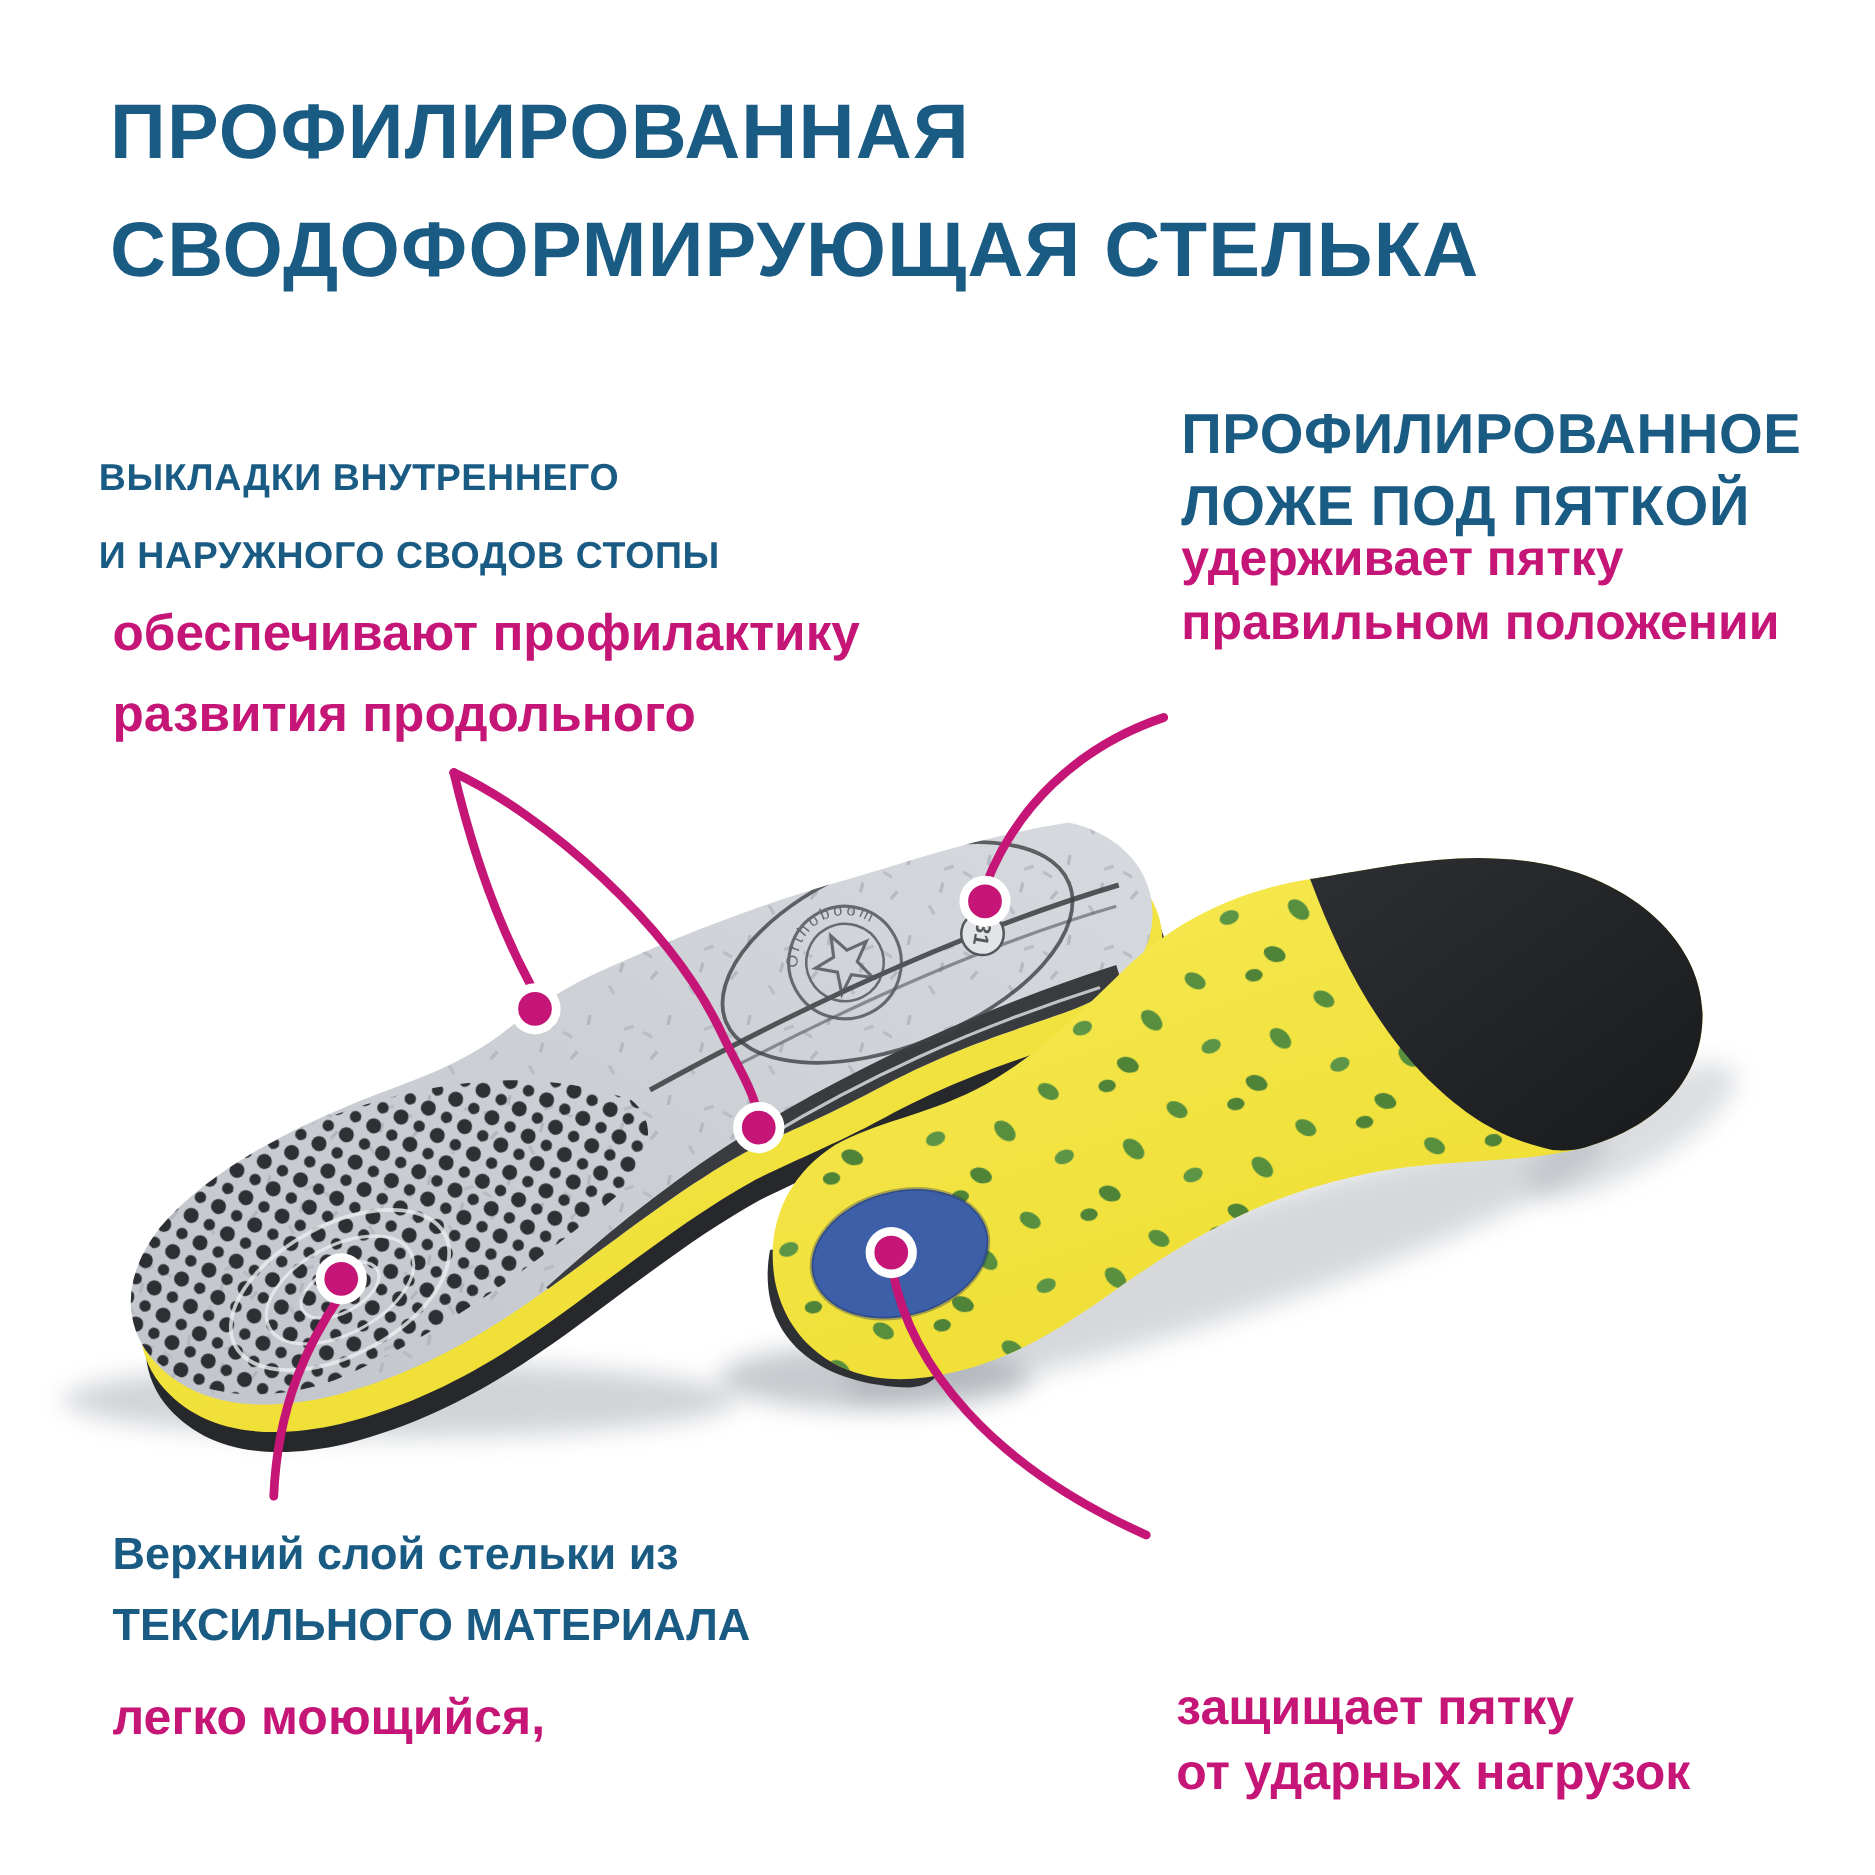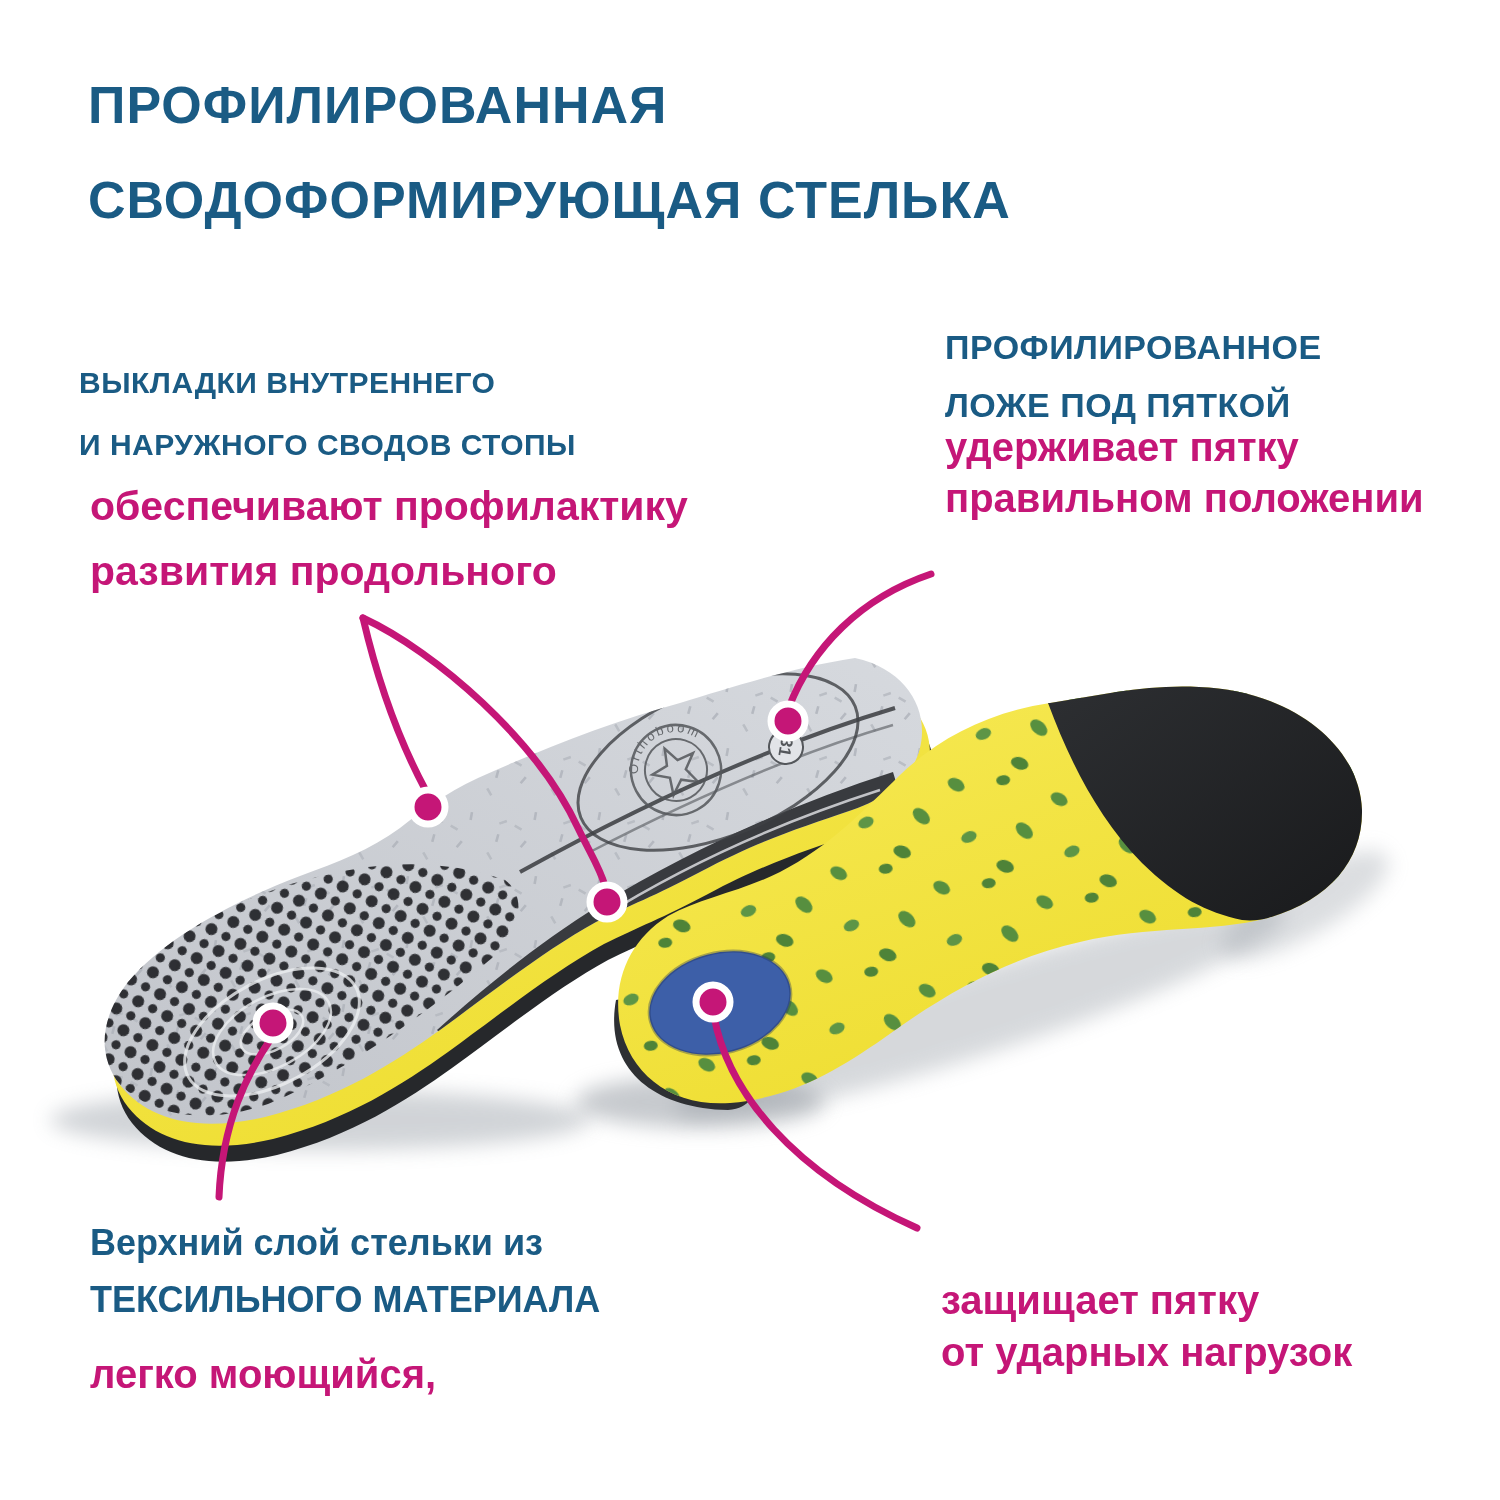--- a/index.html
+++ b/index.html
@@ -8,32 +8,32 @@
     --insole_top_gray:#c9ccd2;
     --insole_yellow:#f2e43c;
     --heel_pad_blue:#3d5fa8;
     --dot_green:#578f3f;
     --sole_black:#26282b;
   }
   html,body{margin:0;padding:0;background:#fff;}
   body{width:1500px;height:1500px;overflow:hidden;font-family:"Liberation Sans",sans-serif;}
   .canvas{position:relative;width:1500px;height:1500px;background:#fff;}
   .abs{position:absolute;}
-  .title{left:88px;top:58px;font-size:52px;line-height:95px;font-weight:700;
+  .title{left:88px;top:58px;font-size:62px;line-height:95px;font-weight:700;
          color:var(--heading_blue);letter-spacing:1px;white-space:nowrap;}
   .h-blue{font-weight:700;color:var(--heading_blue);white-space:nowrap;}
   .d-mag{font-weight:700;color:var(--accent_magenta);white-space:nowrap;}
   .arch-h{left:79px;top:352px;font-size:30px;line-height:62px;letter-spacing:.5px;}
   .arch-d{left:90px;top:474px;font-size:41px;line-height:65px;}
-  .heel-h{left:945px;top:318px;font-size:34px;line-height:58px;letter-spacing:.5px;}
+  .heel-h{left:945px;top:318px;font-size:45px;line-height:58px;letter-spacing:.5px;}
   .heel-d{left:945px;top:422px;font-size:40px;line-height:51px;}
   .tl-h{left:90px;top:1214px;font-size:36px;line-height:57px;}
   .tl-d{left:90px;top:1348px;font-size:40px;line-height:52px;}
   .sa-h{left:936px;top:1218px;font-size:44px;line-height:55px;}
-  .sa-d{left:941px;top:1274px;font-size:40px;line-height:52px;}
+  .sa-d{left:941px;top:1340px;font-size:40px;line-height:52px;}
   svg text{font-family:"Liberation Sans",sans-serif;}
 </style>
 </head>
 <body>
 
 <div class="canvas">
 
   <svg class="abs" style="left:0;top:0" width="1500" height="1500" viewBox="0 0 1500 1500">
     <defs>
       <filter id="soft" x="-50%" y="-50%" width="200%" height="200%">

